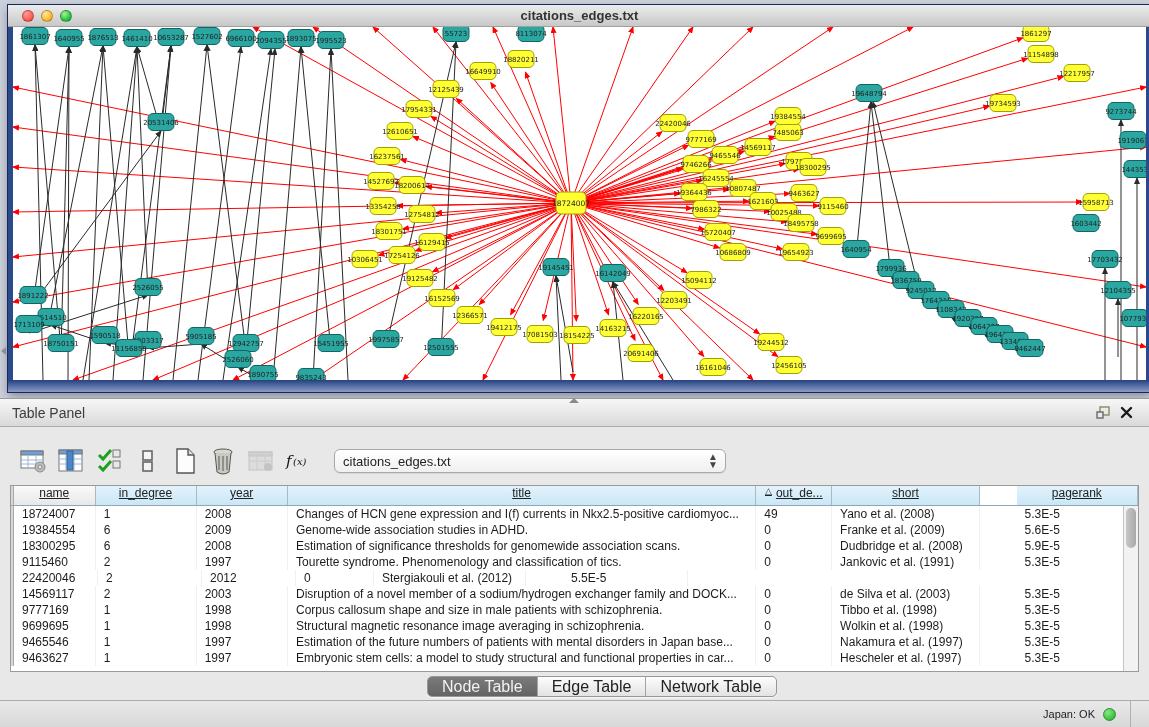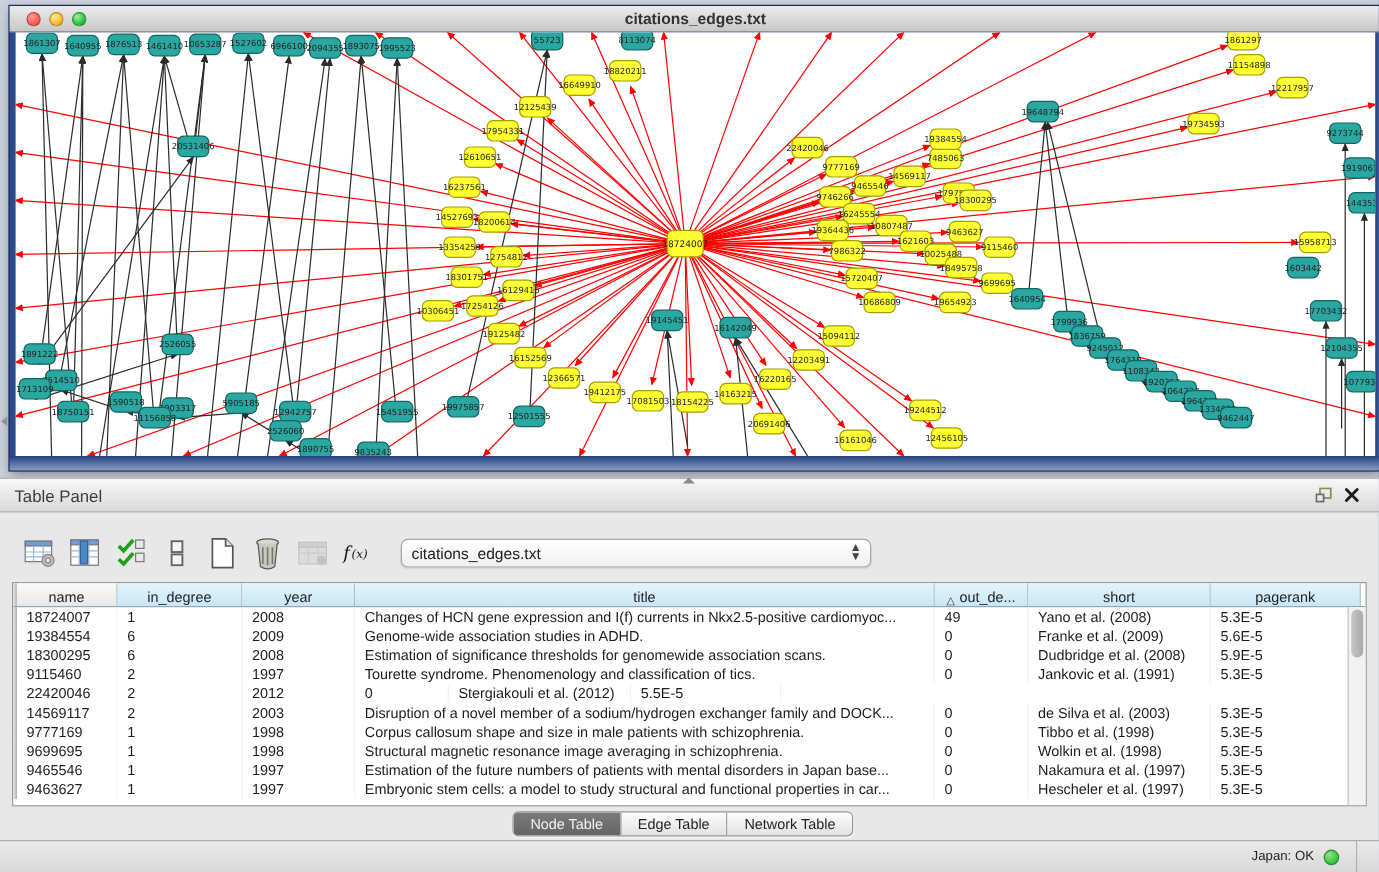--- a/index.html
+++ b/index.html
@@ -41,38 +41,38 @@
   .combo { margin-left:14px; width:392px; height:24px; background:linear-gradient(#fff,#f0f0f0);
     border:1px solid #a8a8a8; border-radius:6px; display:flex; align-items:center; padding:0 8px;
     font-size:13px; color:#222; box-shadow:0 1px 1px rgba(0,0,0,.08); }
   .combo .combo-label { flex:1; }
   .combo .updown { font-size:10px; color:#444; letter-spacing:-1px; line-height:8px; text-align:center; }
 
   
   .data-table { position:absolute; left:10px; top:86px; width:1129px; height:187px; background:#fff;
     border:1px solid #9a9a9a; overflow:hidden; }
   .thead { display:flex; height:20px; border-bottom:1px solid #8fa7b5; }
-  .th { font-size:12px; color:#222; display:flex; align-items:flex-end; justify-content:center;
-    background:linear-gradient(#e3f3fc,#c9e7f7); border-right:1px solid #a9bac4; overflow:hidden; white-space:nowrap; }
+  .th { font-size:12px; color:#222; display:flex; align-items:flex-start; justify-content:center;
+    background:linear-gradient(#e3f3fc,#c9e7f7); border-right:1px solid #a9bac4; overflow:hidden; white-space:nowrap;text-decoration:underline; }
   .th.gray { background:linear-gradient(#fafafa,#e8e8e8); border-right:1px solid #b5b5b5; }
   .th .sort { font-size:9px; margin-right:4px; color:#333; }
   .gutter { width:3px; background:#d7d7d7; border-right:1px solid #aaa; flex:none; }
   .trow { display:flex; height:16px; }
   .td { font-size:12px; color:#1c1c1c; line-height:16px; white-space:nowrap; overflow:hidden;
     border-right:1px solid #f0f0f0; padding-left:8px; }
-  .c0{width:84px;} .c1{width:104px;} .c2{width:94px;} .c3{width:483px;} .c4{width:78px;} .c5{width:152px;} .c6{width:125px;}
+  .c0{width:84px;} .c1{width:104px;} .c2{width:94px;} .c3{width:483px;} .c4{width:78px;} .c5{width:152px;} .c6{width:125px;margin-left:37px;}
   .vscroll { position:absolute; right:0; top:20px; bottom:0; width:15px; background:#f2f2f2; border-left:1px solid #c4c4c4; }
   .vthumb { position:absolute; left:2px; top:2px; width:10px; height:40px; border-radius:5px;
     background:linear-gradient(90deg,#c7c7c7,#a9a9a9); }
 
   
   .seg { position:absolute; left:427px; top:277px; height:21px; display:flex;
     border:1px solid #979797; border-radius:5px; overflow:hidden; background:linear-gradient(#fdfdfd,#e2e2e2);
     box-shadow:0 1px 1px rgba(255,255,255,.7); }
-  .seg-btn { padding:0 14px; font-size:12px; color:#222; display:flex; align-items:center; border-right:1px solid #a5a5a5; cursor:pointer; }
+  .seg-btn { padding:0 14px; font-size:16px; color:#222; display:flex; align-items:center; border-right:1px solid #a5a5a5; cursor:pointer; }
   .seg-btn:last-child { border-right:none; }
   .seg-btn.sel { background:linear-gradient(#7b7b7b,#646464); color:#f2f2f2; }
 
   
   .status-bar { position:absolute; left:0; bottom:0; width:100%; height:27px; background:linear-gradient(#e9e9e9,#d8d8d8);
     border-top:1px solid #ababab; display:flex; align-items:center; justify-content:flex-end; padding-right:18px; }
   .mem-label { font-size:11px; color:#222; margin-right:8px; }
   .mem-dot { width:13px; height:13px; border-radius:50%; border:1px solid #2a8f2e;
     background:radial-gradient(circle at 35% 30%, #8ae68a, #3ec43e 65%, #2da32d); }
   .status-sep { width:1px; height:27px; background:#b0b0b0; margin-left:14px; }

